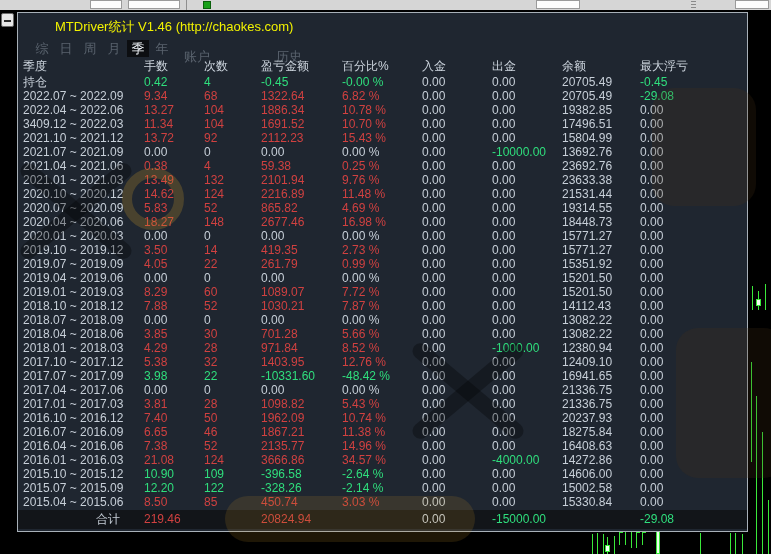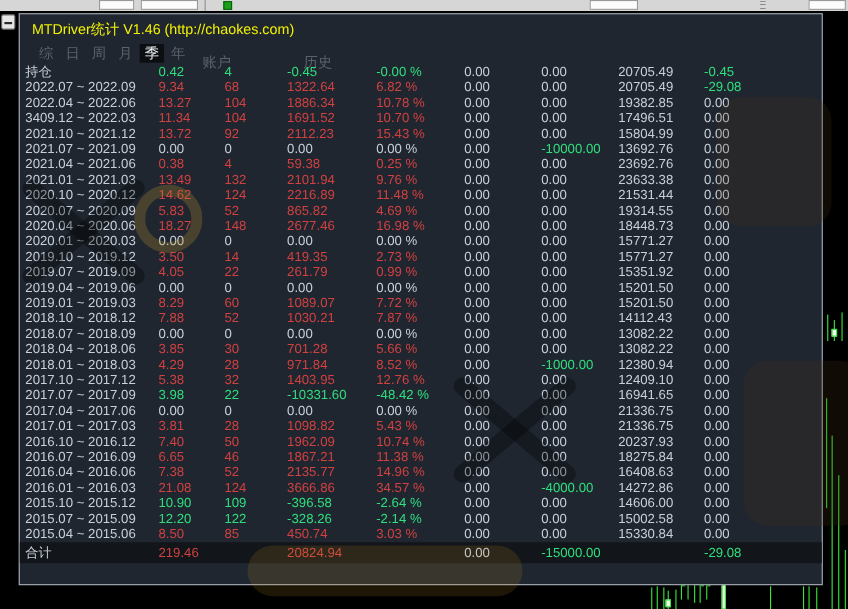--- a/index.html
+++ b/index.html
@@ -22,34 +22,34 @@
 
   
   .win-icon{position:absolute;left:1px;top:13px;width:13px;height:14px;background:#e6e6e6;
     border:1px solid #6a6a6a;border-radius:2px;z-index:1;}
   .win-icon::after{content:"";position:absolute;left:2px;top:6px;width:7px;height:2px;background:#2a2a2a;}
 
   
   .panel{position:absolute;left:17px;top:12px;width:731px;height:520px;background:var(--panel-bg);
     border:1px solid var(--border);z-index:2;}
   .title{margin-top:3px;height:22px;line-height:22px;padding-left:11px;font-size:13px;
-    color:var(--title-yellow);white-space:nowrap;}
+    color:var(--title-yellow);white-space:nowrap;margin-left:26px;}
   .menu{height:20px;display:flex;align-items:center;padding-left:13px;font-size:13px;color:var(--menu-dim);}
   .menu .mi{width:22px;height:17px;line-height:17px;text-align:center;margin-right:2px;cursor:default;}
   .menu .mi.wide{width:44px;margin-top:16px;}
   .menu .mi.gap{margin-left:46px;}
   .menu .mi.sel{background:#0c0e11;color:#eef2f6;}
 
   .trow{display:grid;grid-template-columns:121px 60px 57px 81px 80px 70px 70px 78px auto;
     padding-left:5px;height:14px;line-height:14px;font-size:12px;white-space:nowrap;}
   .thead{height:17px;line-height:17px;color:#ccd4dd;}
   .tbody .trow{height:14px;}
   .cw{color:var(--text);} .cr{color:var(--profit-red);} .cg{color:var(--loss-green);}
   .total{height:19px;line-height:19px;background:var(--total-bg);margin-top:1px;}
-  .total .c0{padding-right:24px;}
+  .total .c0{text-align:right;padding-right:24px;}
 
   
   .candle{position:absolute;width:1px;background:var(--candle-green);z-index:1;}
   .candle.thick{width:4px;background:#eaffea;border:1px solid var(--candle-green);}
   .cbody{position:absolute;width:5px;background:#f4fff4;border:1px solid var(--candle-green);z-index:1;}
   .ctick{position:absolute;width:3px;height:1px;background:var(--candle-green);z-index:1;}
 
   
   .wm{position:absolute;pointer-events:none;z-index:5;}
   .wm-x{width:140px;height:120px;}
@@ -113,20 +113,31 @@
     <div class="menu" id="menu">
         <div class="mi">综</div>
         <div class="mi">日</div>
         <div class="mi">周</div>
         <div class="mi">月</div>
         <div class="mi sel">季</div>
         <div class="mi">年</div>
         <div class="mi wide">账户</div>
         <div class="mi wide gap">历史</div>
       </div>
+    <div class="trow thead" id="thead">
+        <div>季度</div>
+        <div>手数</div>
+        <div>次数</div>
+        <div>盈亏金额</div>
+        <div>百分比%</div>
+        <div>入金</div>
+        <div>出金</div>
+        <div>余额</div>
+        <div>最大浮亏</div>
+      </div>
     <div class="tbody" id="tbody">
         <div class="trow">
           <div class="cw">持仓</div>
           <div class="cg">0.42</div>
           <div class="cg">4</div>
           <div class="cg">-0.45</div>
           <div class="cg">-0.00 %</div>
           <div class="cw">0.00</div>
           <div class="cw">0.00</div>
           <div class="cw">20705.49</div>

